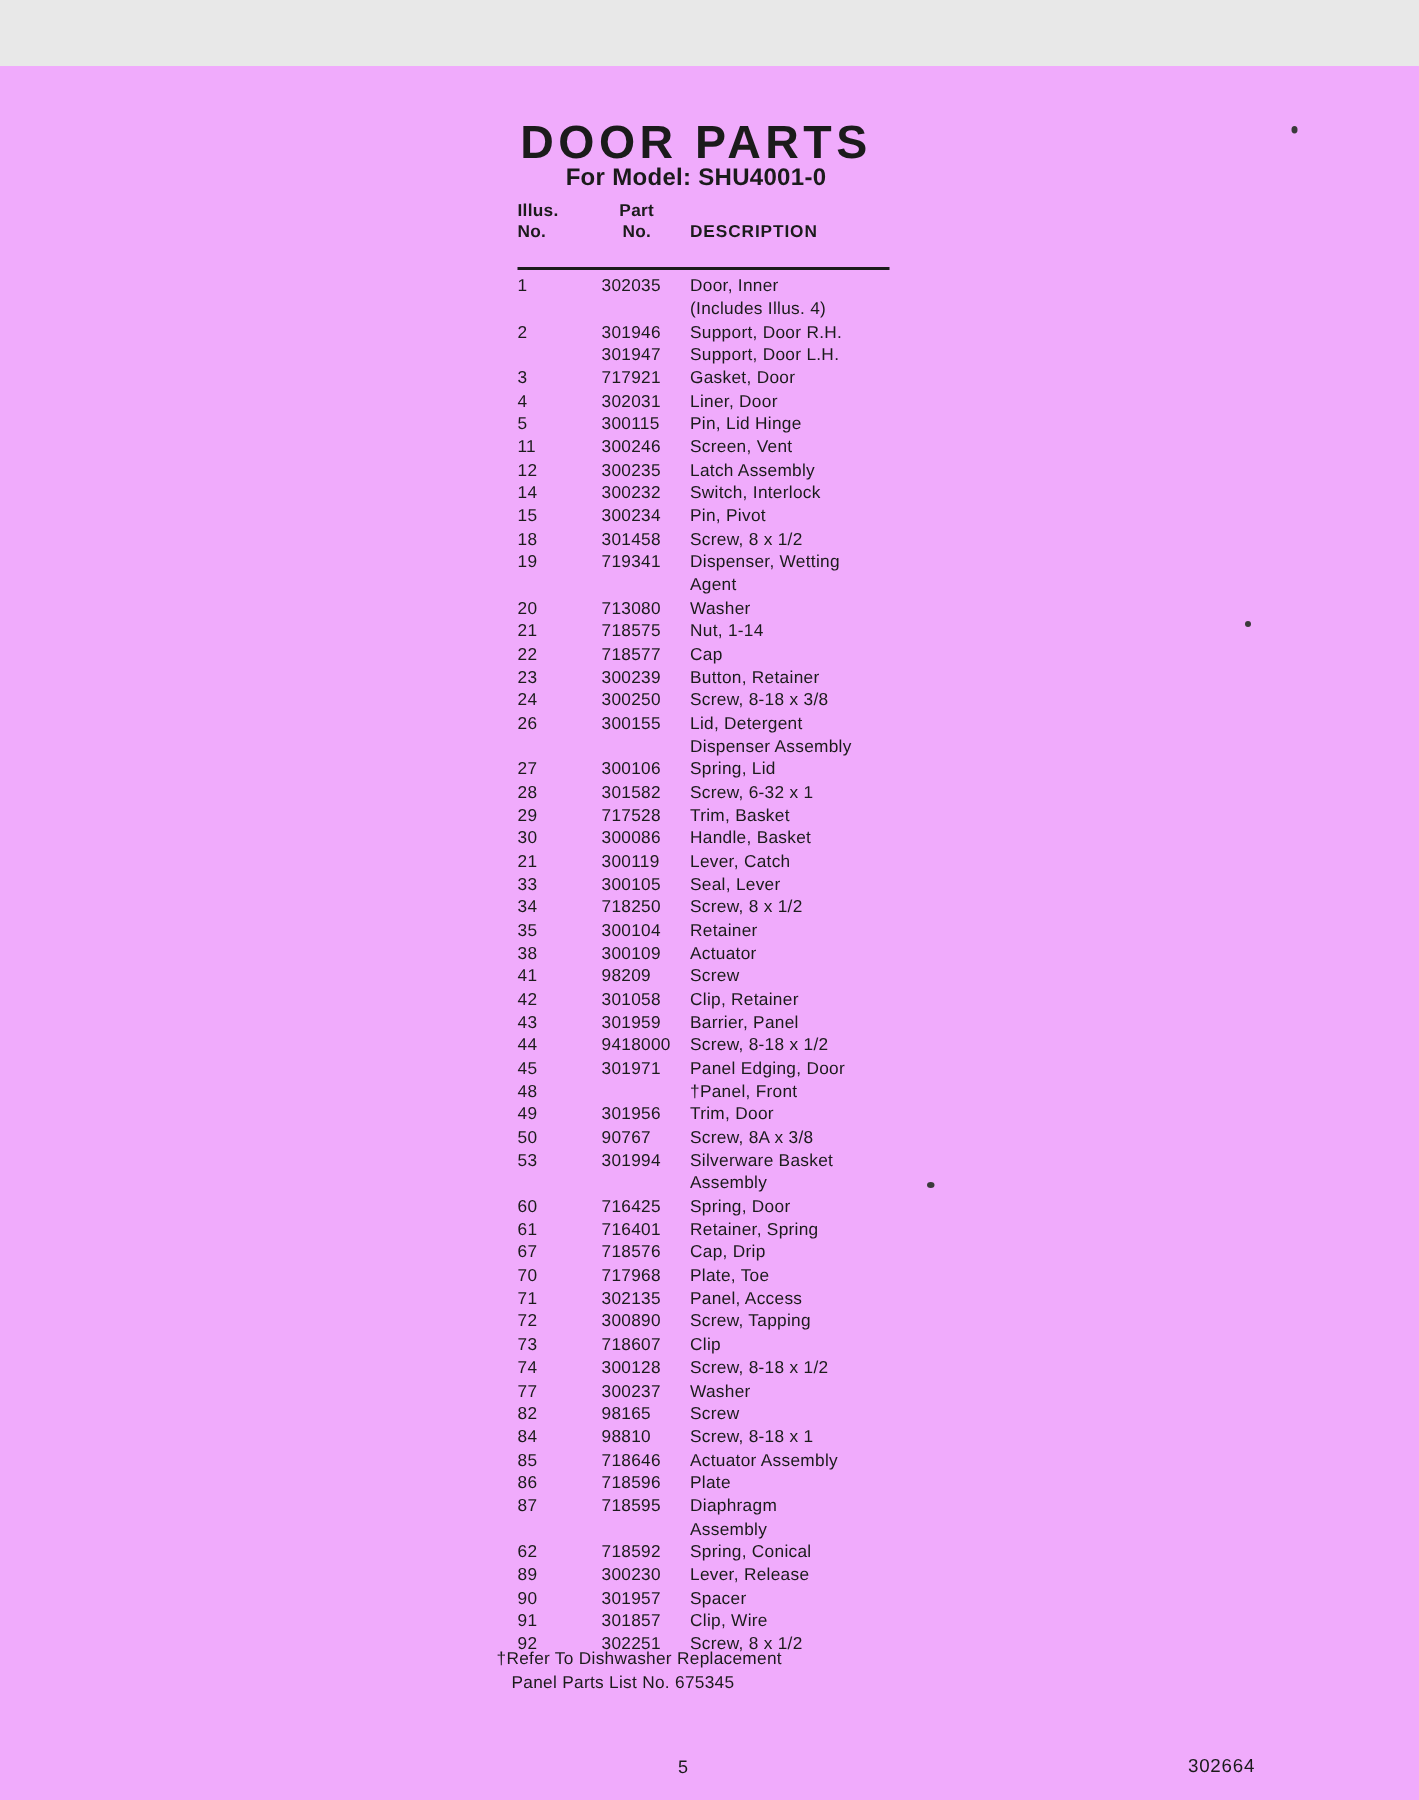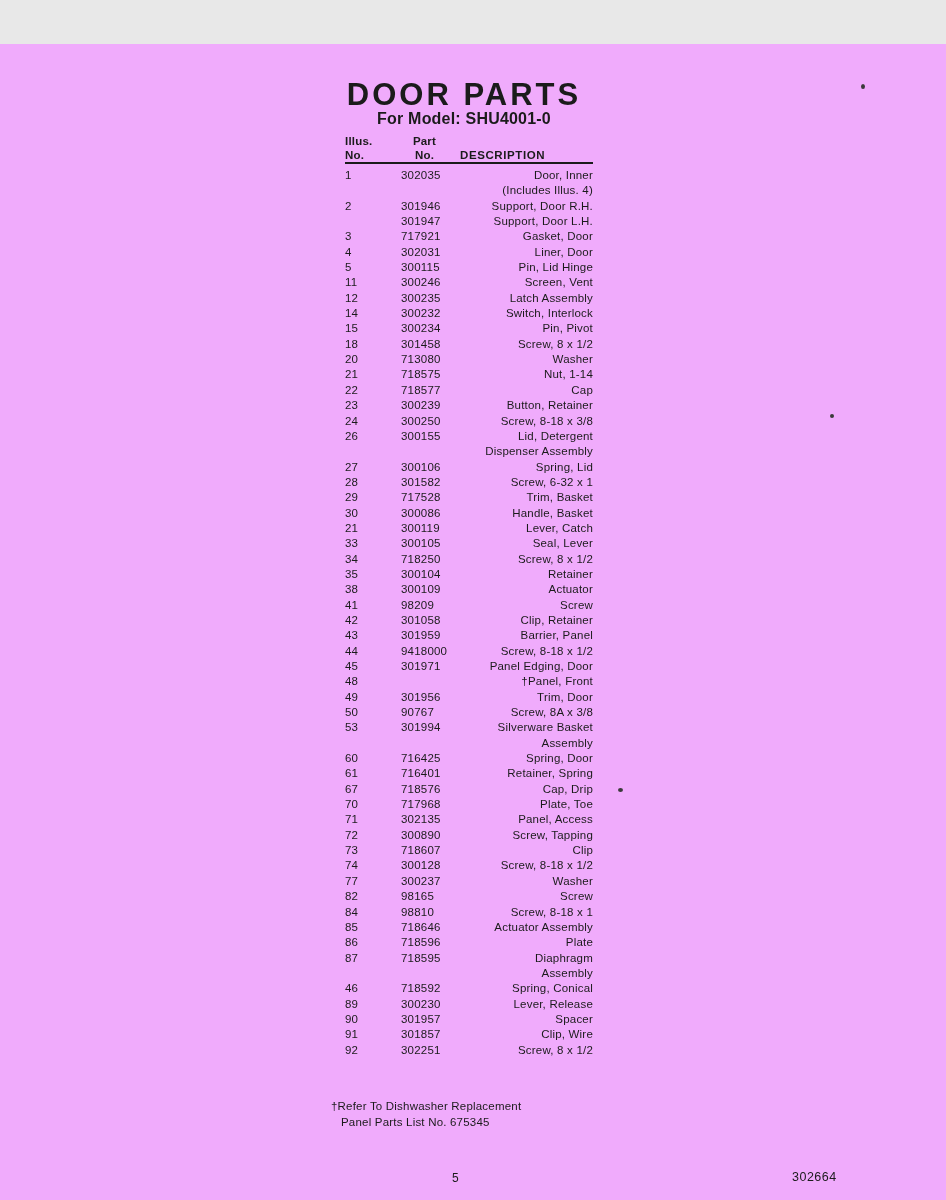--- a/index.html
+++ b/index.html
@@ -23,30 +23,30 @@
     text-align:center;
     font-size:16px; font-weight:bold; letter-spacing:0.2px;
   }
 
   .parts-table {
     position:absolute; left:345px; top:90px; width:248px;
     font-size:11.5px; letter-spacing:0.2px;
   }
   .thead {
     font-weight:bold; line-height:14px;
-    padding-bottom:0;
+    padding-bottom:16px;
     border-bottom:2px solid #1b1b1b;
   }
   .hrow, .trow { display:grid; grid-template-columns:56px 47px 145px; }
   .h-part { text-align:center; }
   .h-desc { padding-left:12px; letter-spacing:0.6px; }
   .tbody { margin-top:4px; }
   .trow { line-height:15.35px; }
   .c-part { text-align:left; }
-  .c-desc { padding-left:12px; white-space:pre-line;text-align:right; }
+  .c-desc { padding-left:12px; white-space:pre-line; }
 
   .footnote {
     position:absolute; left:331px; top:1055px;
     font-size:11.5px; line-height:15.5px; letter-spacing:0.2px;
   }
   .footnote .line2 { padding-left:10px; }
 
   .page-number { position:absolute; left:452px; top:1127px; font-size:12px; }
   .doc-number  { position:absolute; left:792px; top:1126px; font-size:12.5px; letter-spacing:0.5px; }
 
@@ -151,20 +151,26 @@
       <span class="c-part">300234</span>
       <span class="c-desc">Pin, Pivot</span>
     </div>
 
     <div class="trow">
       <span class="c-illus">18</span>
       <span class="c-part">301458</span>
       <span class="c-desc">Screw, 8 x 1/2</span>
     </div>
 
+    <div class="trow">
+      <span class="c-illus">19</span>
+      <span class="c-part">719341</span>
+      <span class="c-desc">Dispenser, Wetting
+Agent</span>
+    </div>
 
     <div class="trow">
       <span class="c-illus">20</span>
       <span class="c-part">713080</span>
       <span class="c-desc">Washer</span>
     </div>
 
     <div class="trow">
       <span class="c-illus">21</span>
       <span class="c-part">718575</span>
@@ -384,21 +390,21 @@
     </div>
 
     <div class="trow">
       <span class="c-illus">87</span>
       <span class="c-part">718595</span>
       <span class="c-desc">Diaphragm
 Assembly</span>
     </div>
 
     <div class="trow">
-      <span class="c-illus">46</span>
+      <span class="c-illus">62</span>
       <span class="c-part">718592</span>
       <span class="c-desc">Spring, Conical</span>
     </div>
 
     <div class="trow">
       <span class="c-illus">89</span>
       <span class="c-part">300230</span>
       <span class="c-desc">Lever, Release</span>
     </div>
 

